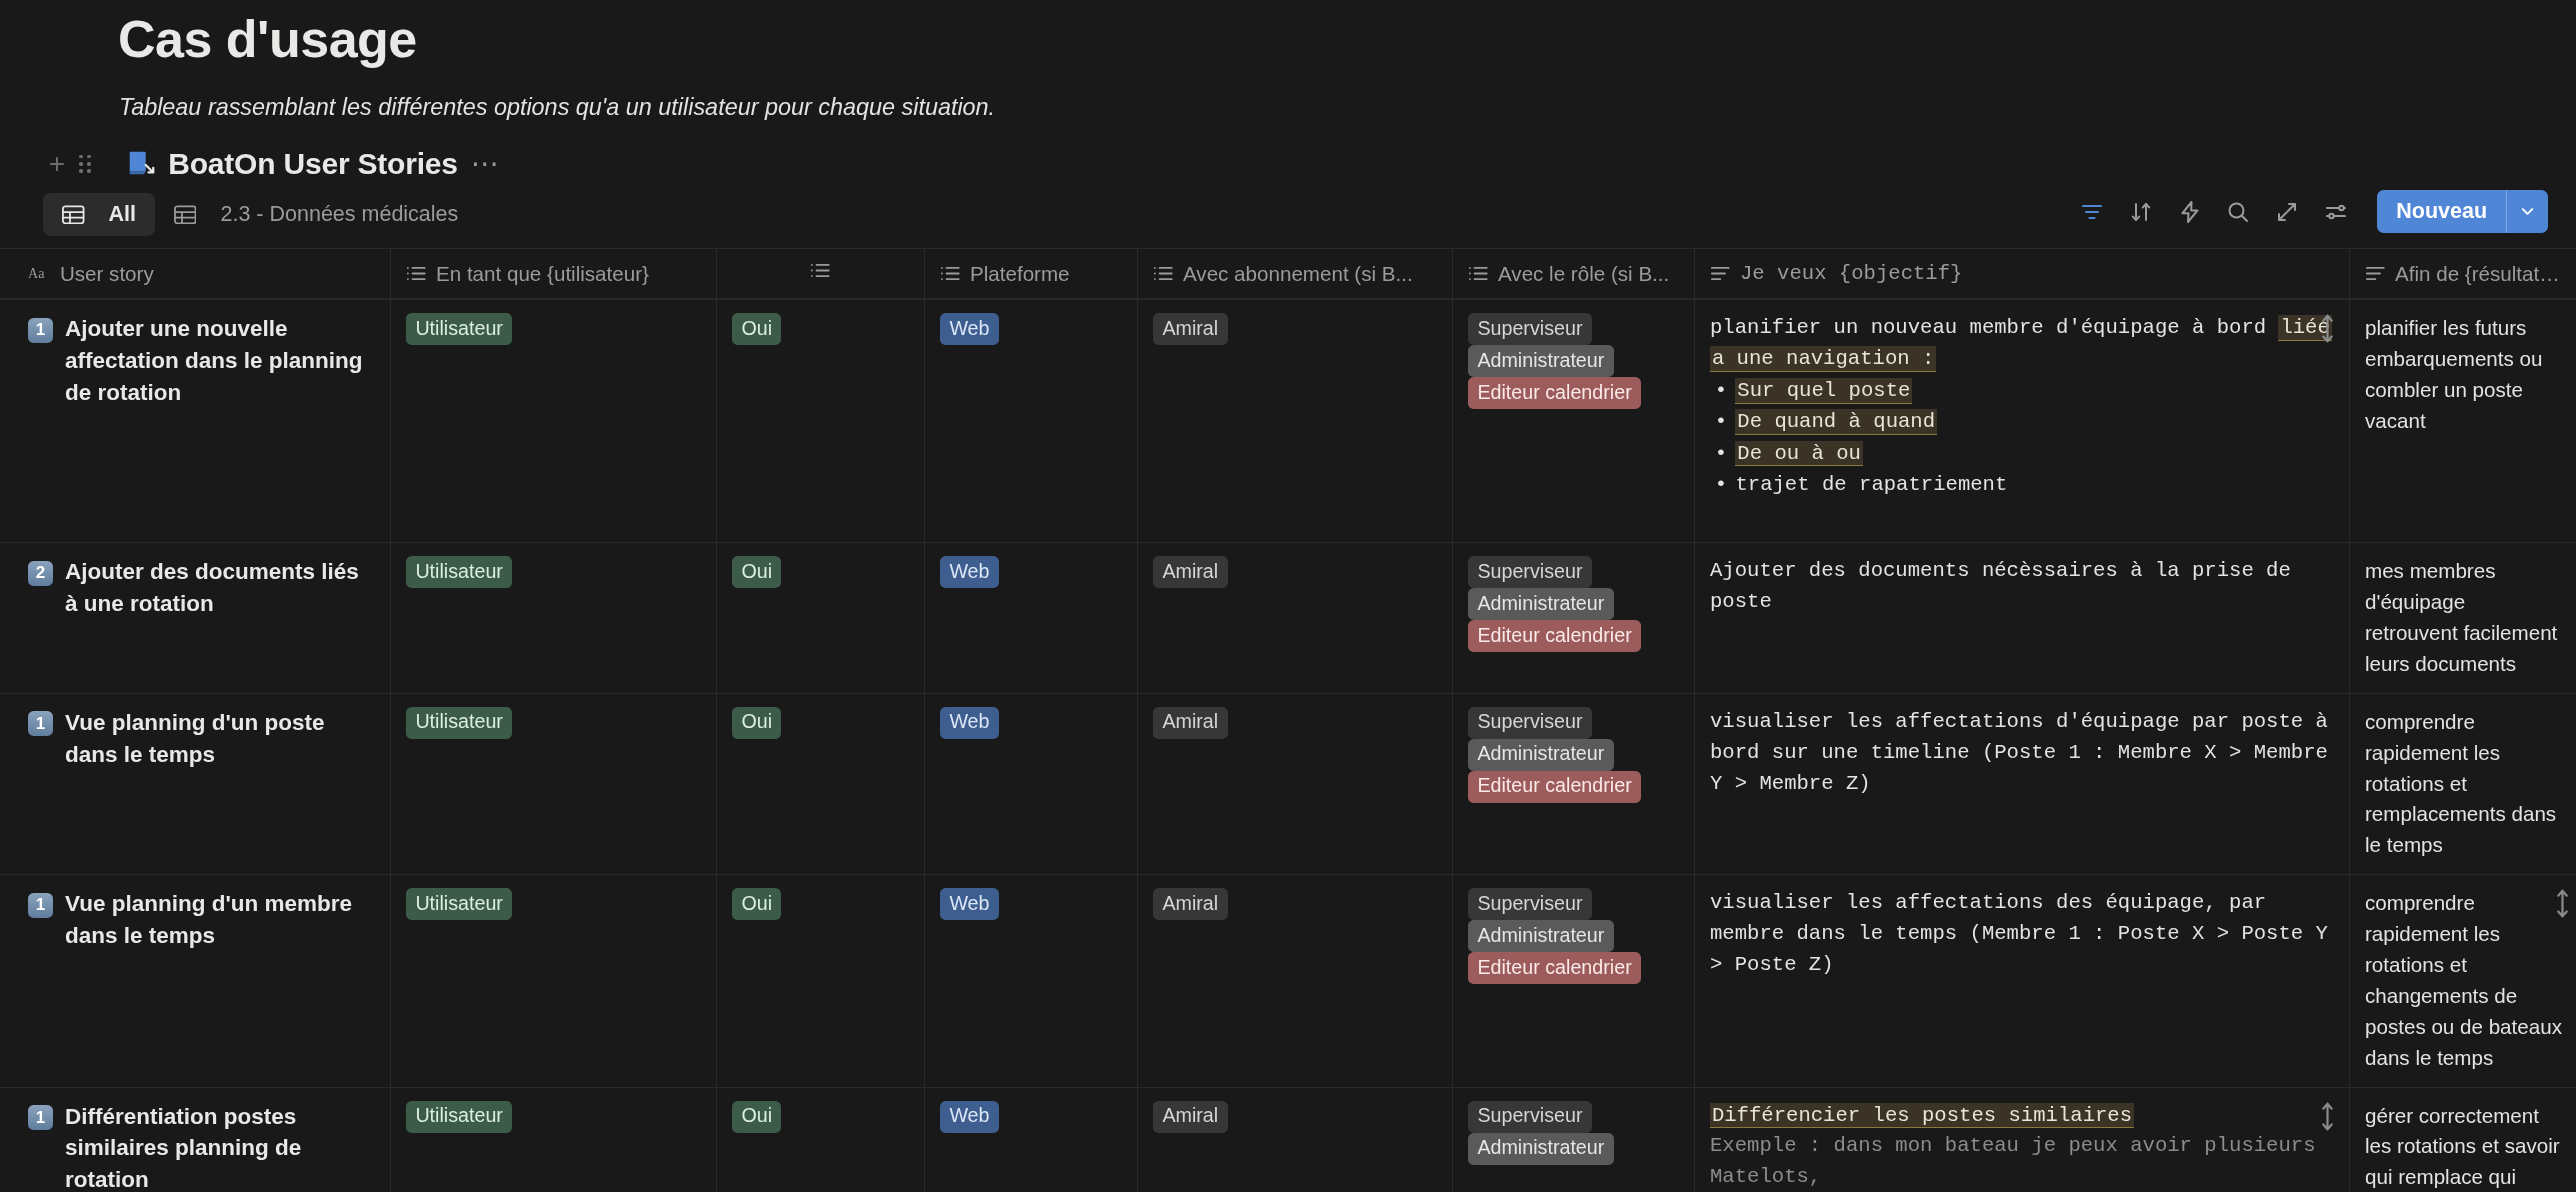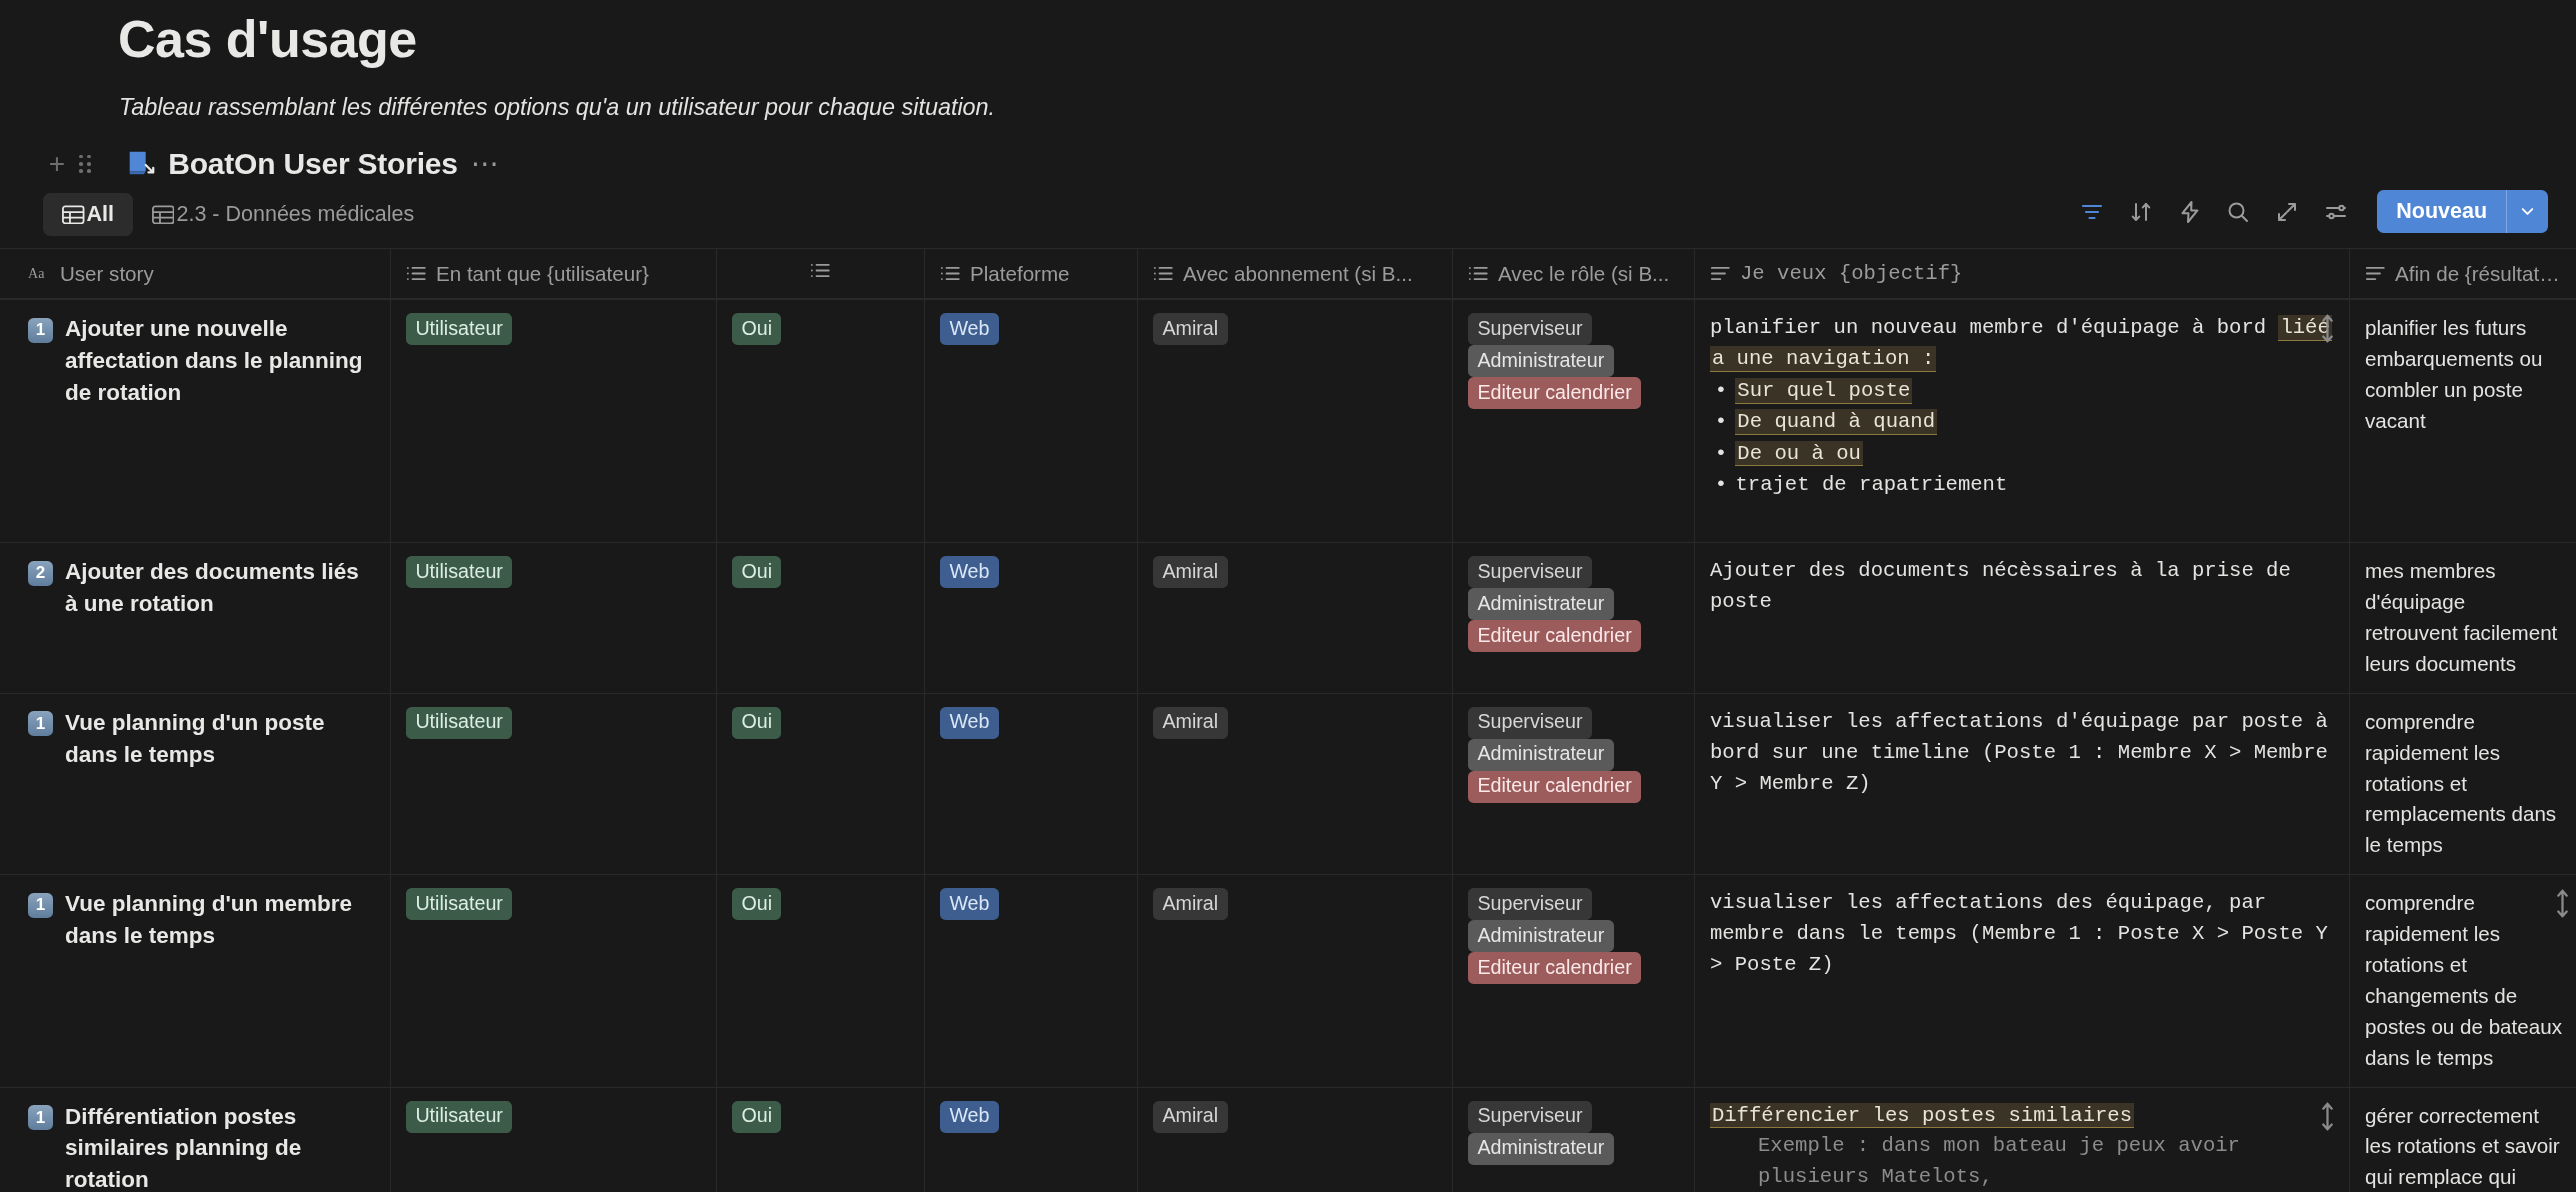--- a/index.html
+++ b/index.html
@@ -51,21 +51,21 @@
   .db-ellipsis { color: #999; font-size: 28px; margin-left: 13px; line-height: 0.5; letter-spacing: 1.9px; }
 
   
   .tabbar {
     display: flex; align-items: center;
     padding: 9.4px 0 0 43px;
     height: 58px;
     position: relative;
   }
   .view-tab {
-    display: flex; align-items: center; gap: 2px;
+    display: flex; align-items: center; gap: 24px;
     height: 43px; padding: 0 19px;
     border-radius: 7.5px;
     font-size: 21.5px; color: #9b9b9b;
     white-space: nowrap;
   }
   .view-tab.active { background: #2c2c2c; color: #e8e8e6; font-weight: 600; }
   .tbl-ico { width: 22.5px; height: 19.7px; display:block; }
   .toolbar-right {
     position: absolute; right: 28px; top: 9.4px;
     display: flex; align-items: center; gap: 0px; height: 43px;
@@ -135,21 +135,21 @@
   }
   .pill.green { background: #3c5c49; color: #dceee1; }
   .pill.blue  { background: #3d5e8e; color: #dbe7f8; }
   .pill.gray  { background: #373737; color: #d6d6d6; }
   .pill.gray2 { background: #5a5a5a; color: #e6e6e6; }
   .pill.red   { background: #9c5c5c; color: #fbe9e9; }
 
   .stack .pill { display: block; width: fit-content; }
 
   .body-txt { font-size: 20.6px; color: #e3e3e1; line-height: 1.5; }
-  .body-txt.dim { color: #8c8c8c; margin-left: 48px; }
+  .body-txt.dim { color: #8c8c8c; }
   .hl {
     background: #3b3426; color: #e9e4d8;
     border-bottom: 1.9px solid #8a7a3c;
     padding: 0.9px 1.9px;
     box-decoration-break: clone; -webkit-box-decoration-break: clone;
   }
   .jeveux-cell { position: relative; }
   .expand-ico {
     position: absolute; right: 13px; top: 13px;
     color: #8a8a8a; width: 17px; height: 26px;

